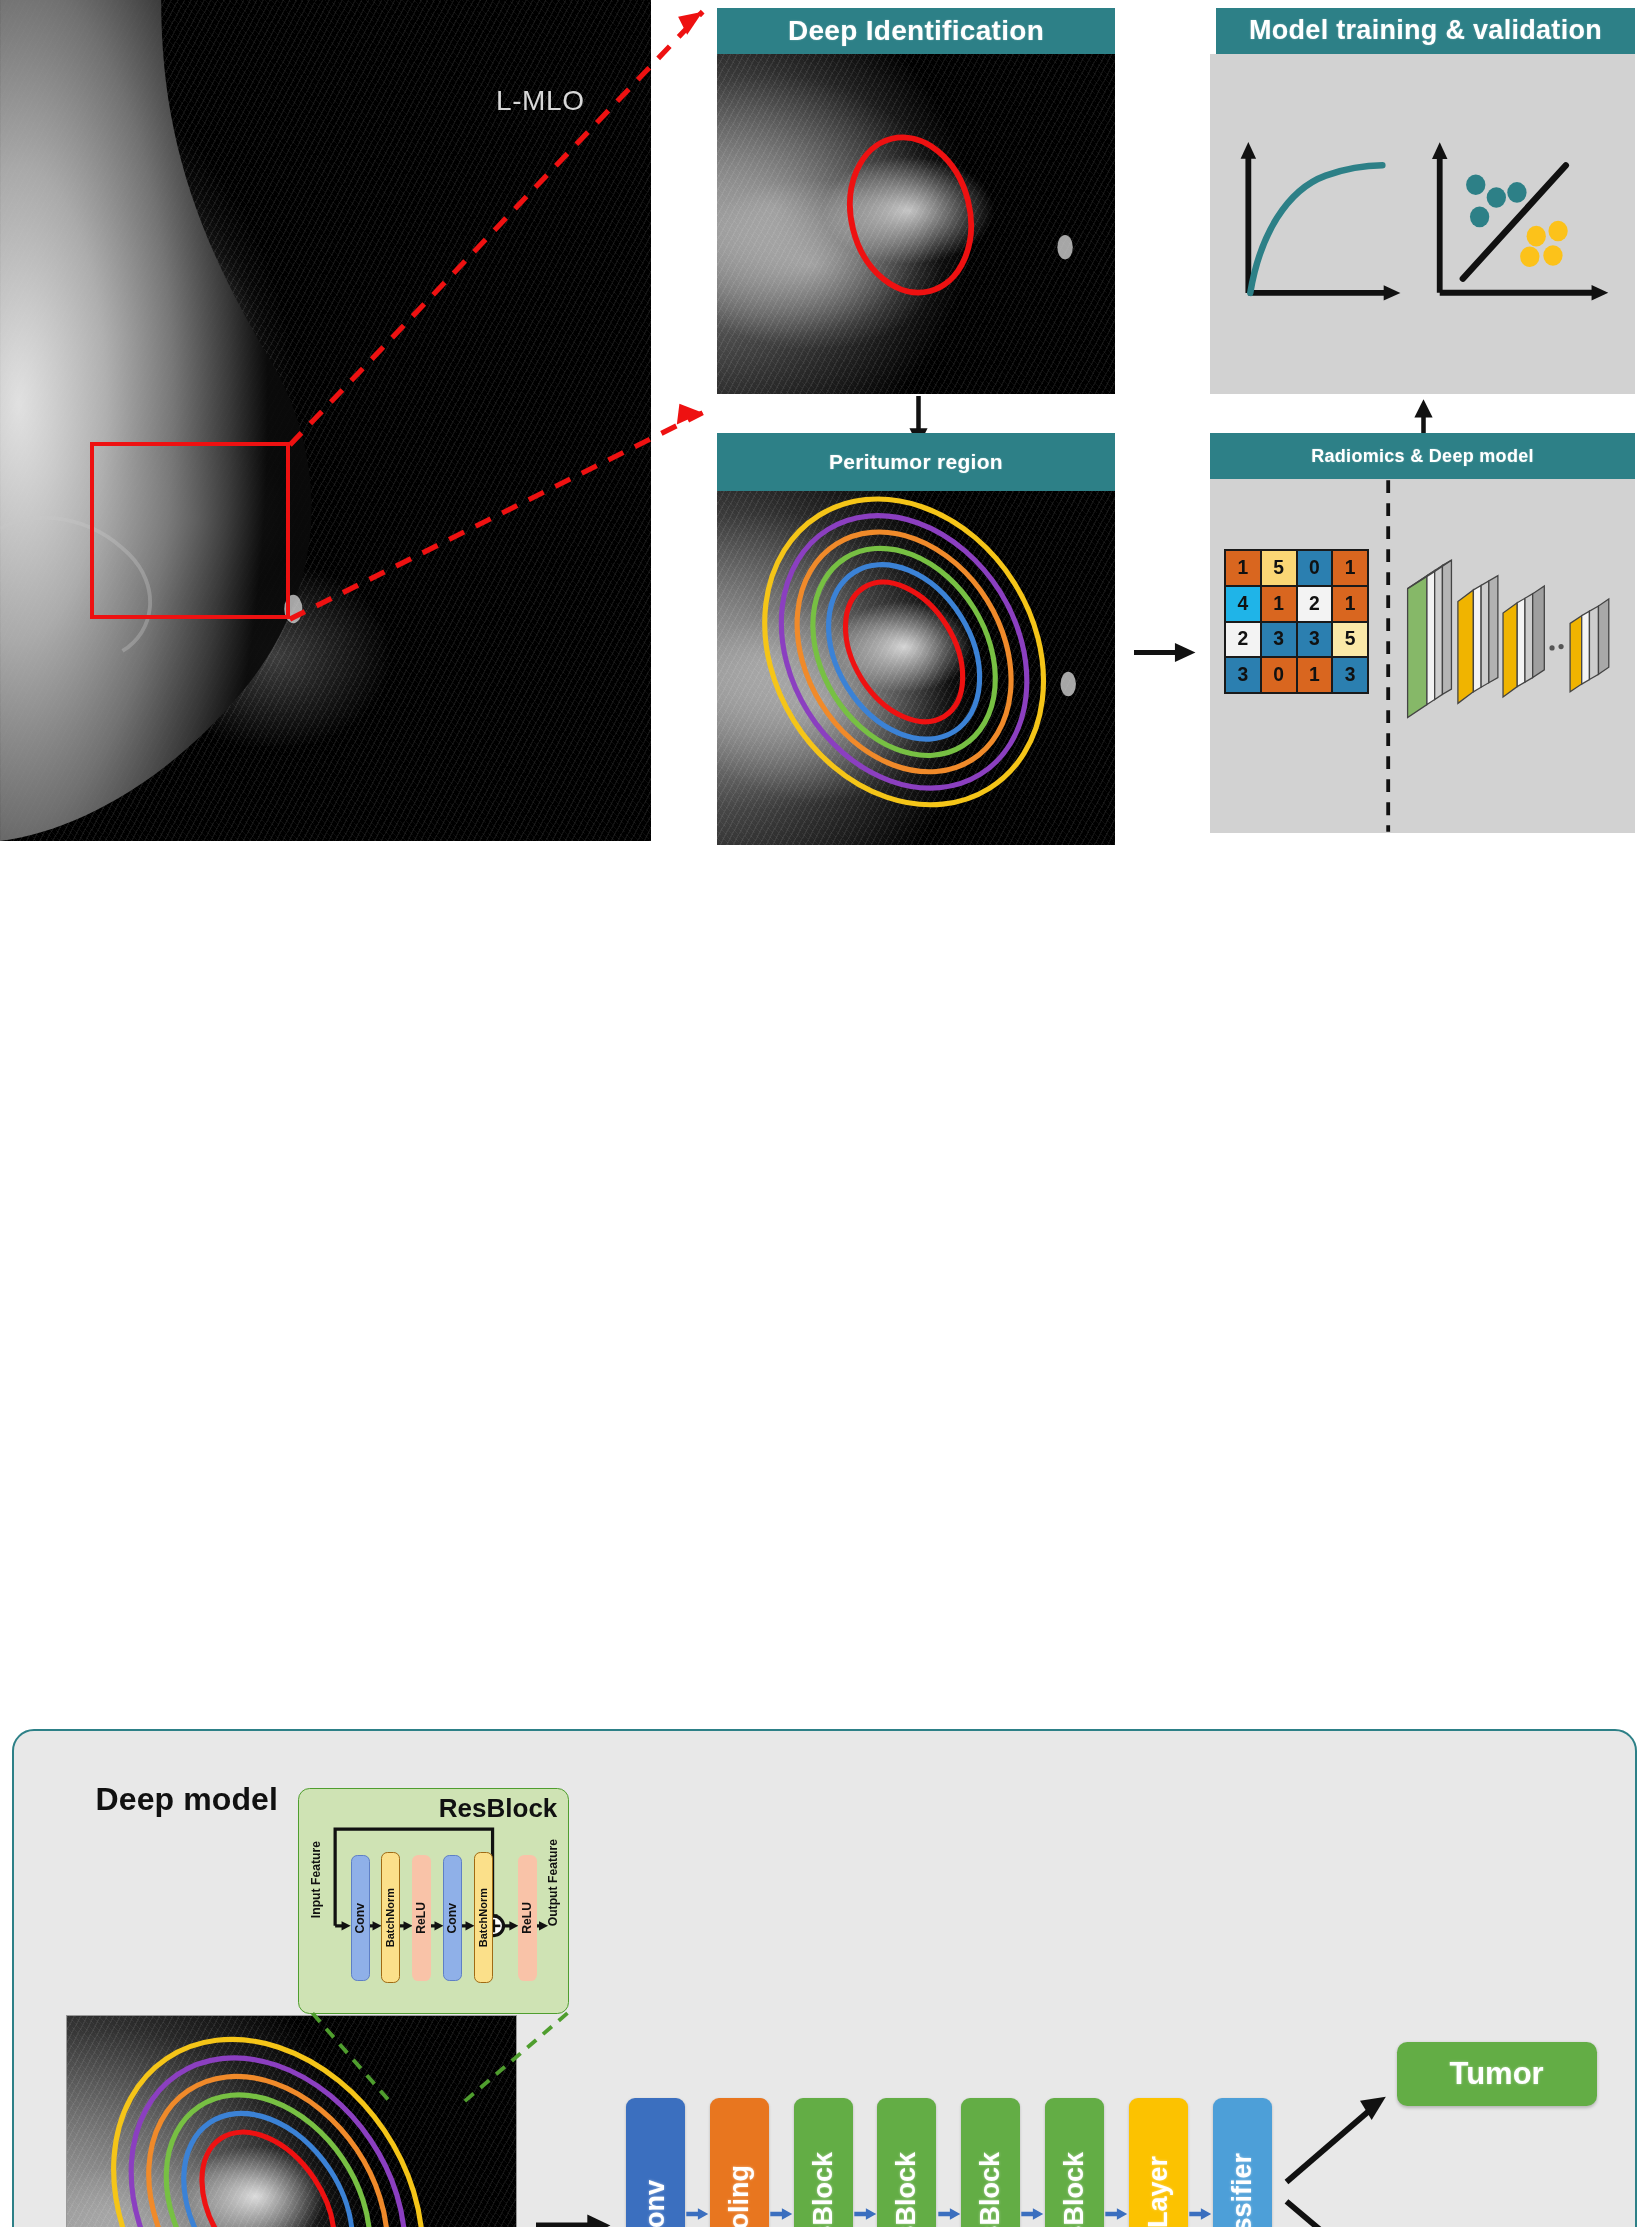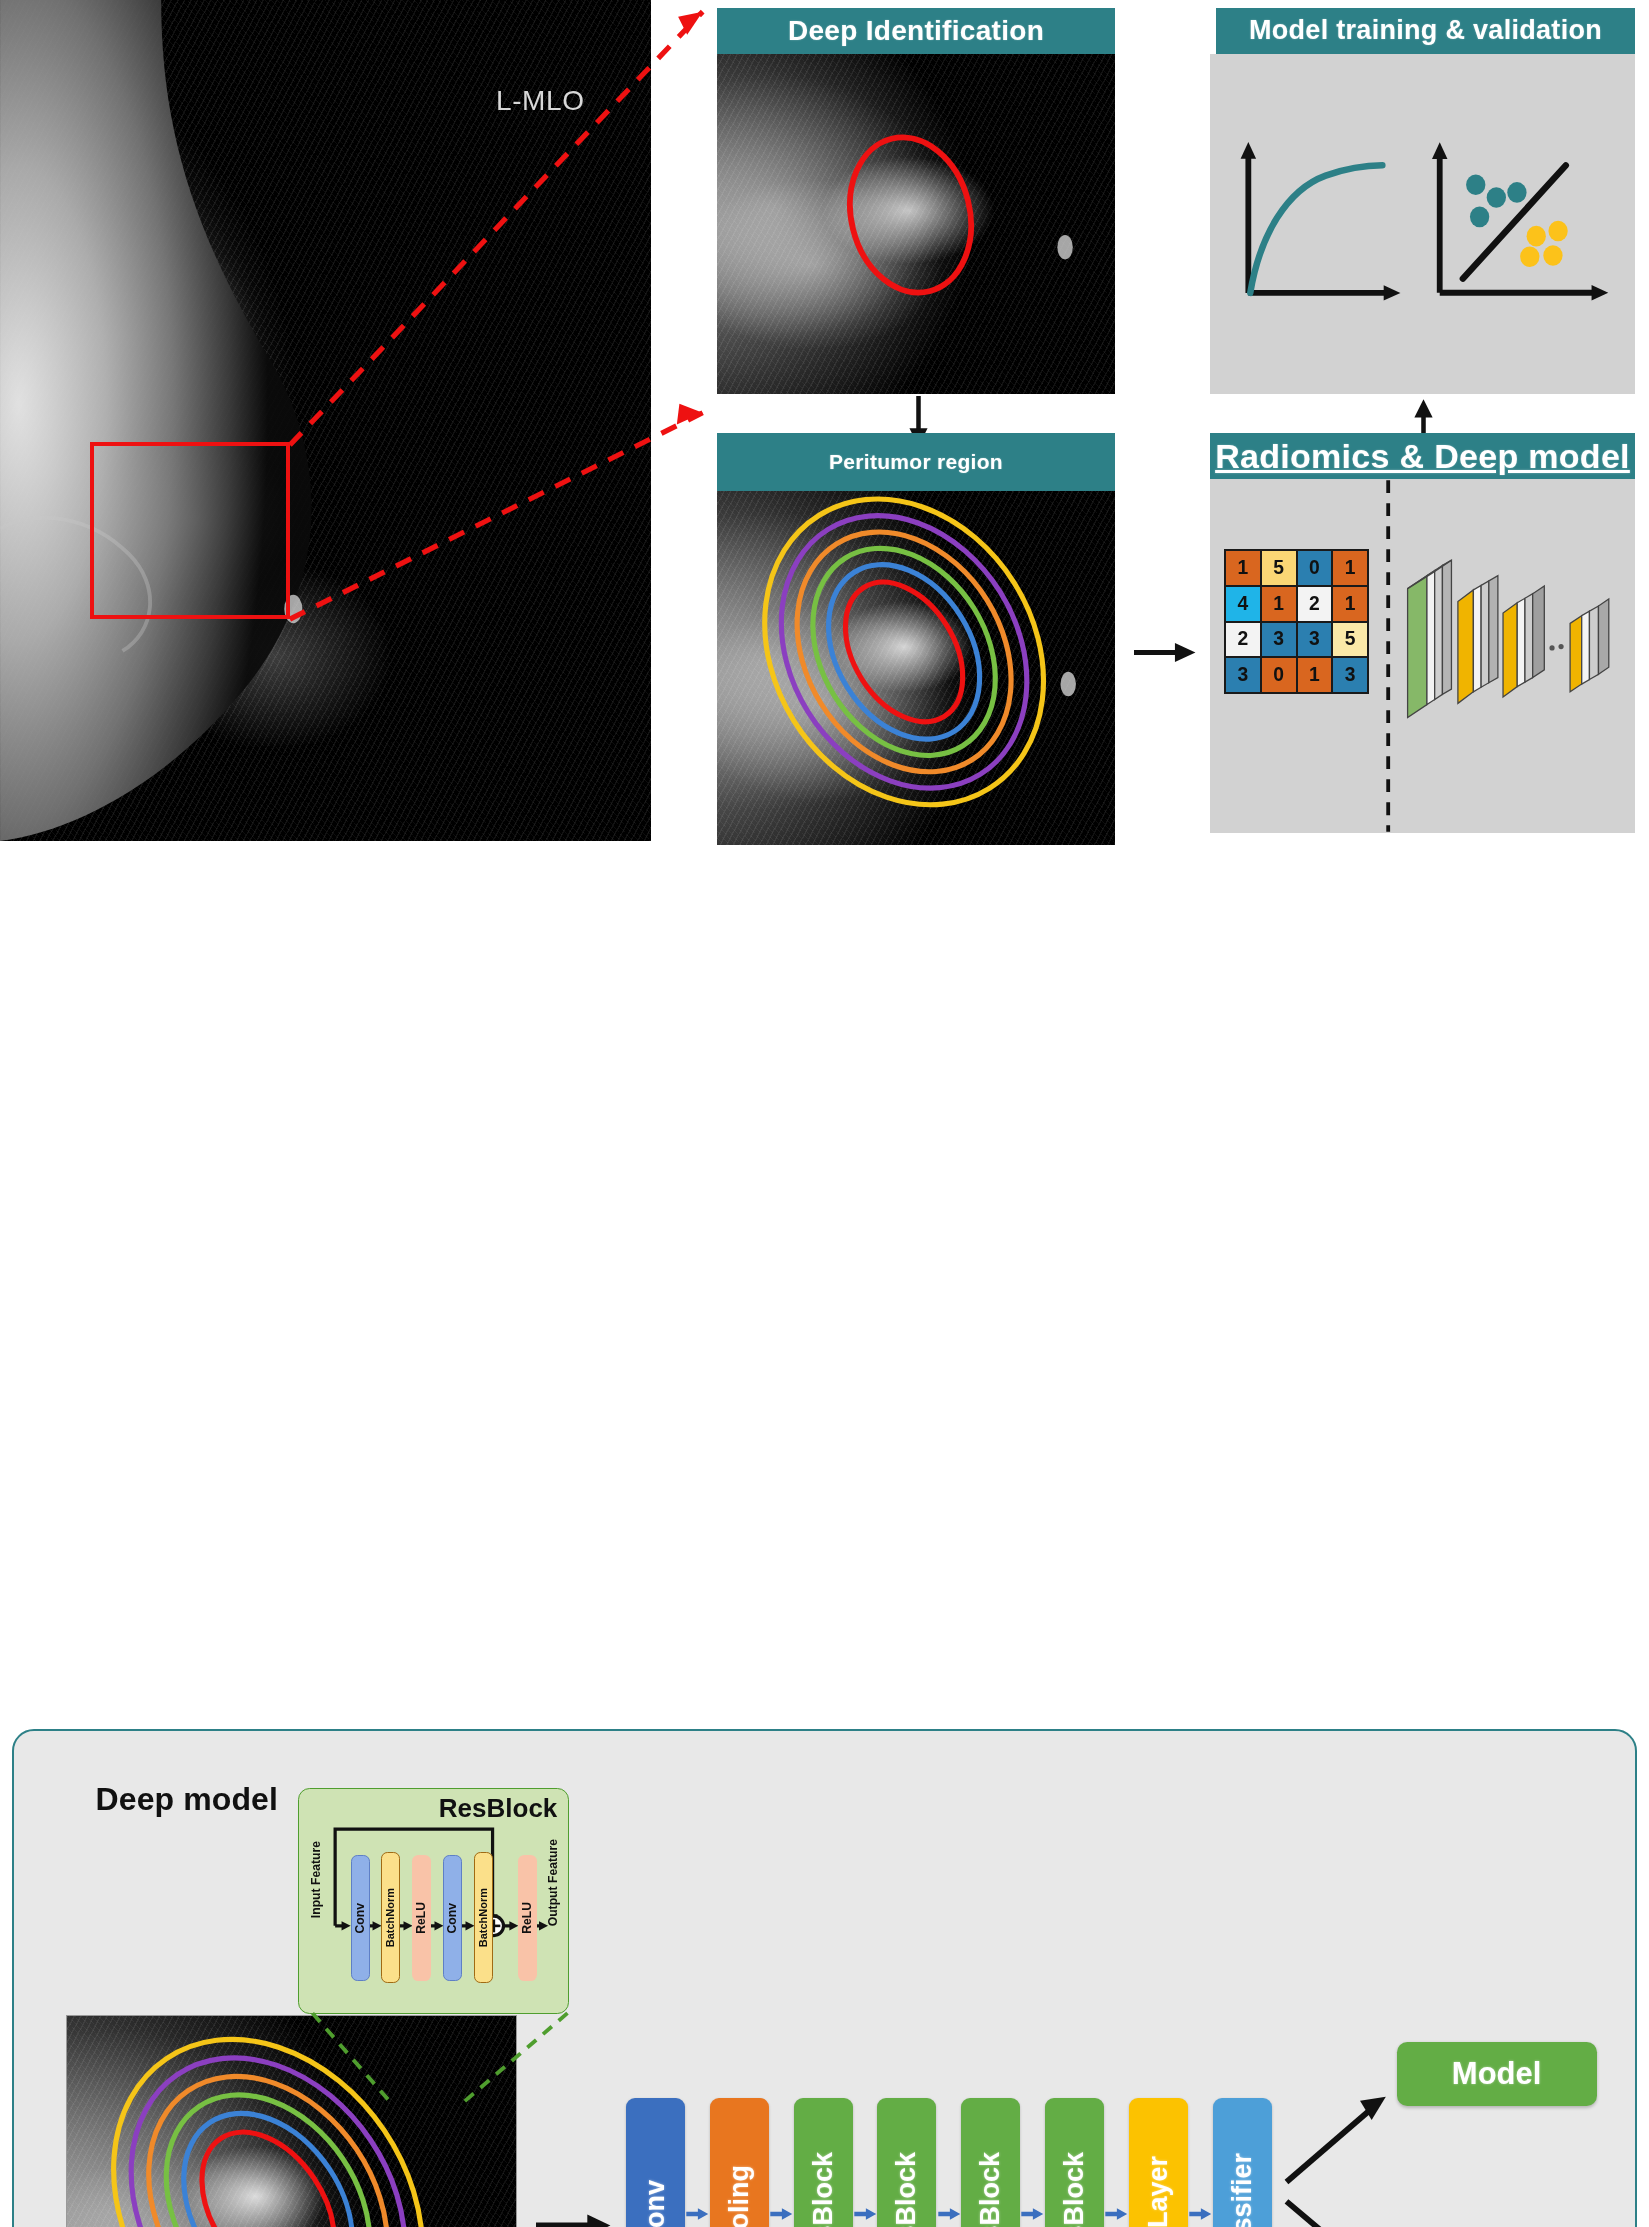--- a/index.html
+++ b/index.html
@@ -237,21 +237,21 @@
     </svg>
   </div>
 </div>
 
 <svg class="abs" style="left:1404px; top:398px;" width="39" height="52" viewBox="0 0 60 80">
   <line x1="30" y1="80" x2="30" y2="22" stroke="#111" stroke-width="7"></line>
   <polygon points="30,2 16,30 44,30" fill="#111"></polygon>
 </svg>
 
 <div class="abs" style="left:1210px; top:433px; width:425px; height:401px;">
-  <div class="panel-header" style="height:46px; font-size:34px;text-decoration:underline;">Radiomics &amp; Deep model</div>
+  <div class="panel-header" style="height:46px; font-size:18px;">Radiomics &amp; Deep model</div>
   <div class="gray-body abs" style="left:0; top:46px; width:425px; height:354px;">
 
     <svg class="abs" style="left:175px; top:0;" width="6.4" height="354" viewBox="0 0 10 550">
       <line x1="5" y1="0" x2="5" y2="550" stroke="#111" stroke-width="6" stroke-dasharray="20 16"></line>
     </svg>
 
     <div class="matrix" id="deep-panel-matrix" style="left:14px; top:70px; width:145px; height:145px; grid-template-columns:repeat(4,1fr); grid-template-rows:repeat(4,1fr); font-size:19.3px;">
         <div class="mcell" style="background: rgb(217, 102, 31);">1</div>
         <div class="mcell" style="background: rgb(251, 215, 117);">5</div>
         <div class="mcell" style="background: rgb(43, 127, 176);">0</div>
@@ -450,17 +450,17 @@
     </div>
 
   <svg class="abs" style="left:1266px; top:322px;" width="142" height="258" viewBox="0 0 220 400">
     <line x1="10" y1="200" x2="140" y2="88" stroke="#111" stroke-width="9"></line>
     <polygon points="164,68 124,74 142,104" fill="#111"></polygon>
     <line x1="10" y1="230" x2="140" y2="340" stroke="#111" stroke-width="9"></line>
     <polygon points="164,360 142,324 124,354" fill="#111"></polygon>
   </svg>
 
   <div class="chip" style="left:1383px; top:311px; width:200px; height:64px; background:#63ad45; font-size:31px;">
-    <span>Model</span>
+    <span>Tumor</span>
   </div>
 
 </div>
 
 
 </body></html>

